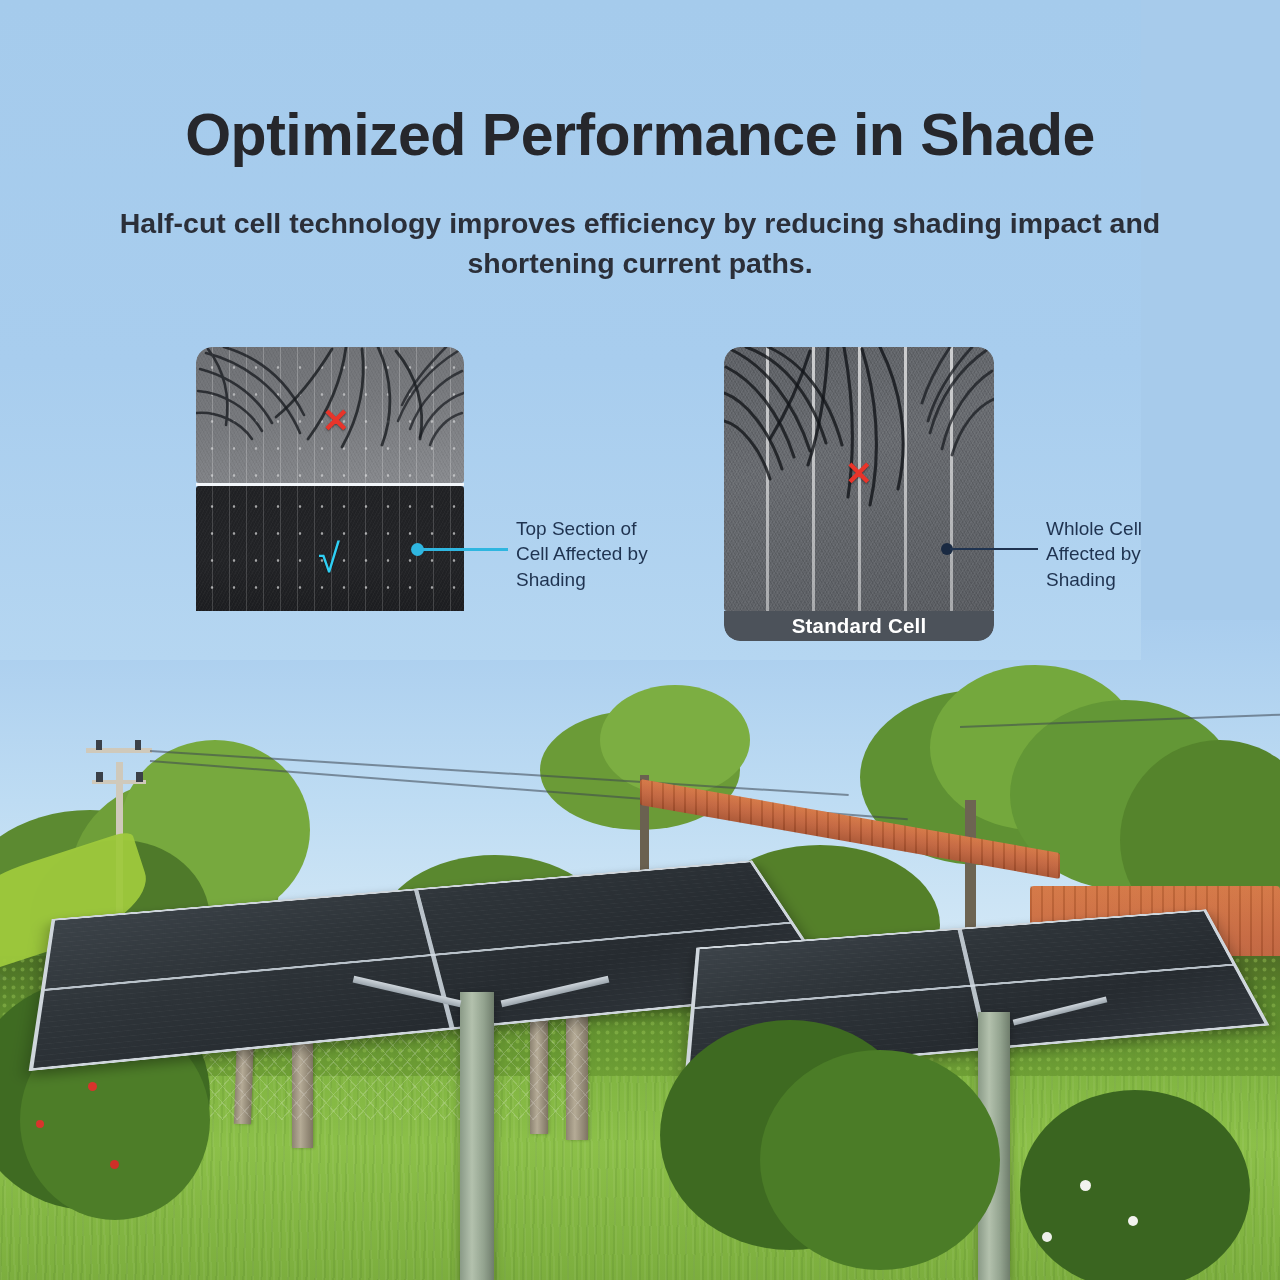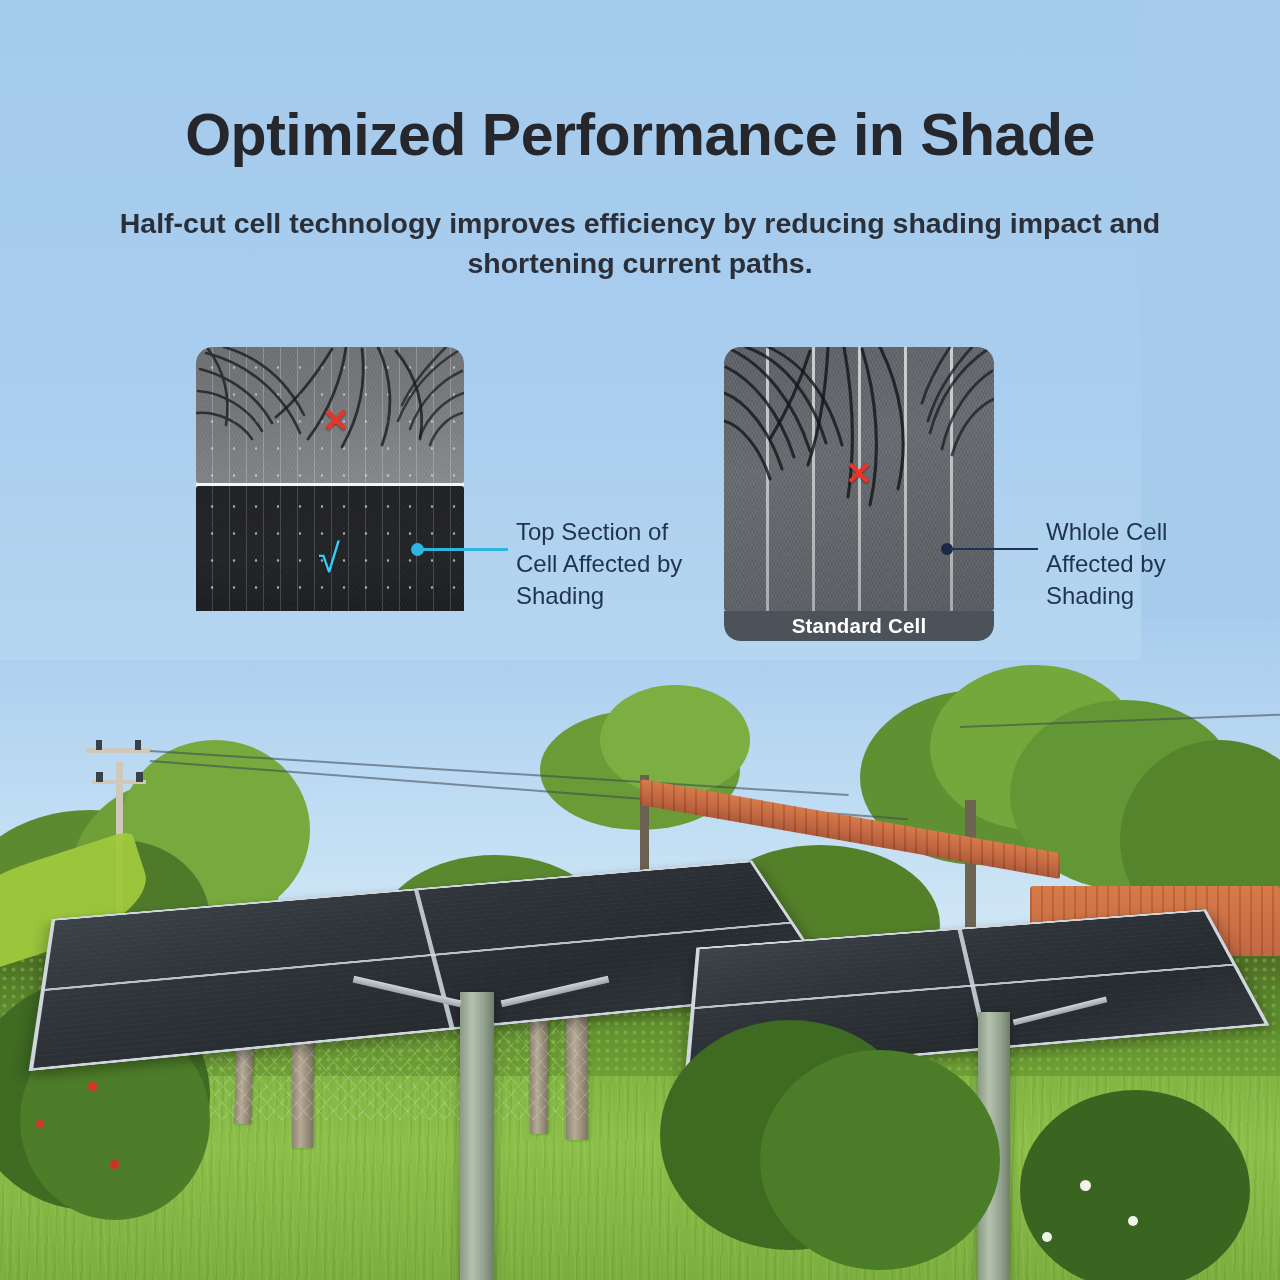--- a/index.html
+++ b/index.html
@@ -103,21 +103,21 @@
     color:#ffffff; font-size:20.5px; font-weight:700; letter-spacing:.2px;
   }
   .label-halfcut  { background:#1c1cad; border-radius:0 0 16px 16px; }
   .label-standard { background:#4c525a; border-radius:0 0 16px 16px; }
 
   
   .callout-line { position:absolute; height:2.5px; }
   .callout-dot  { position:absolute; width:13px; height:13px; border-radius:50%; }
 
   .callout-text {
-    position:absolute; font-size:24px; line-height:1.33;
+    position:absolute; font-size:19px; line-height:1.33;
     color:#1f3350; font-weight:400; white-space:pre-line;
   }
 
   
   .photo {
     position:absolute; left:0; top:620px; width:1280px; height:660px;
     overflow:hidden; z-index:1;
   }
   .sky {
     position:absolute; left:0; top:0; width:1280px; height:330px;

